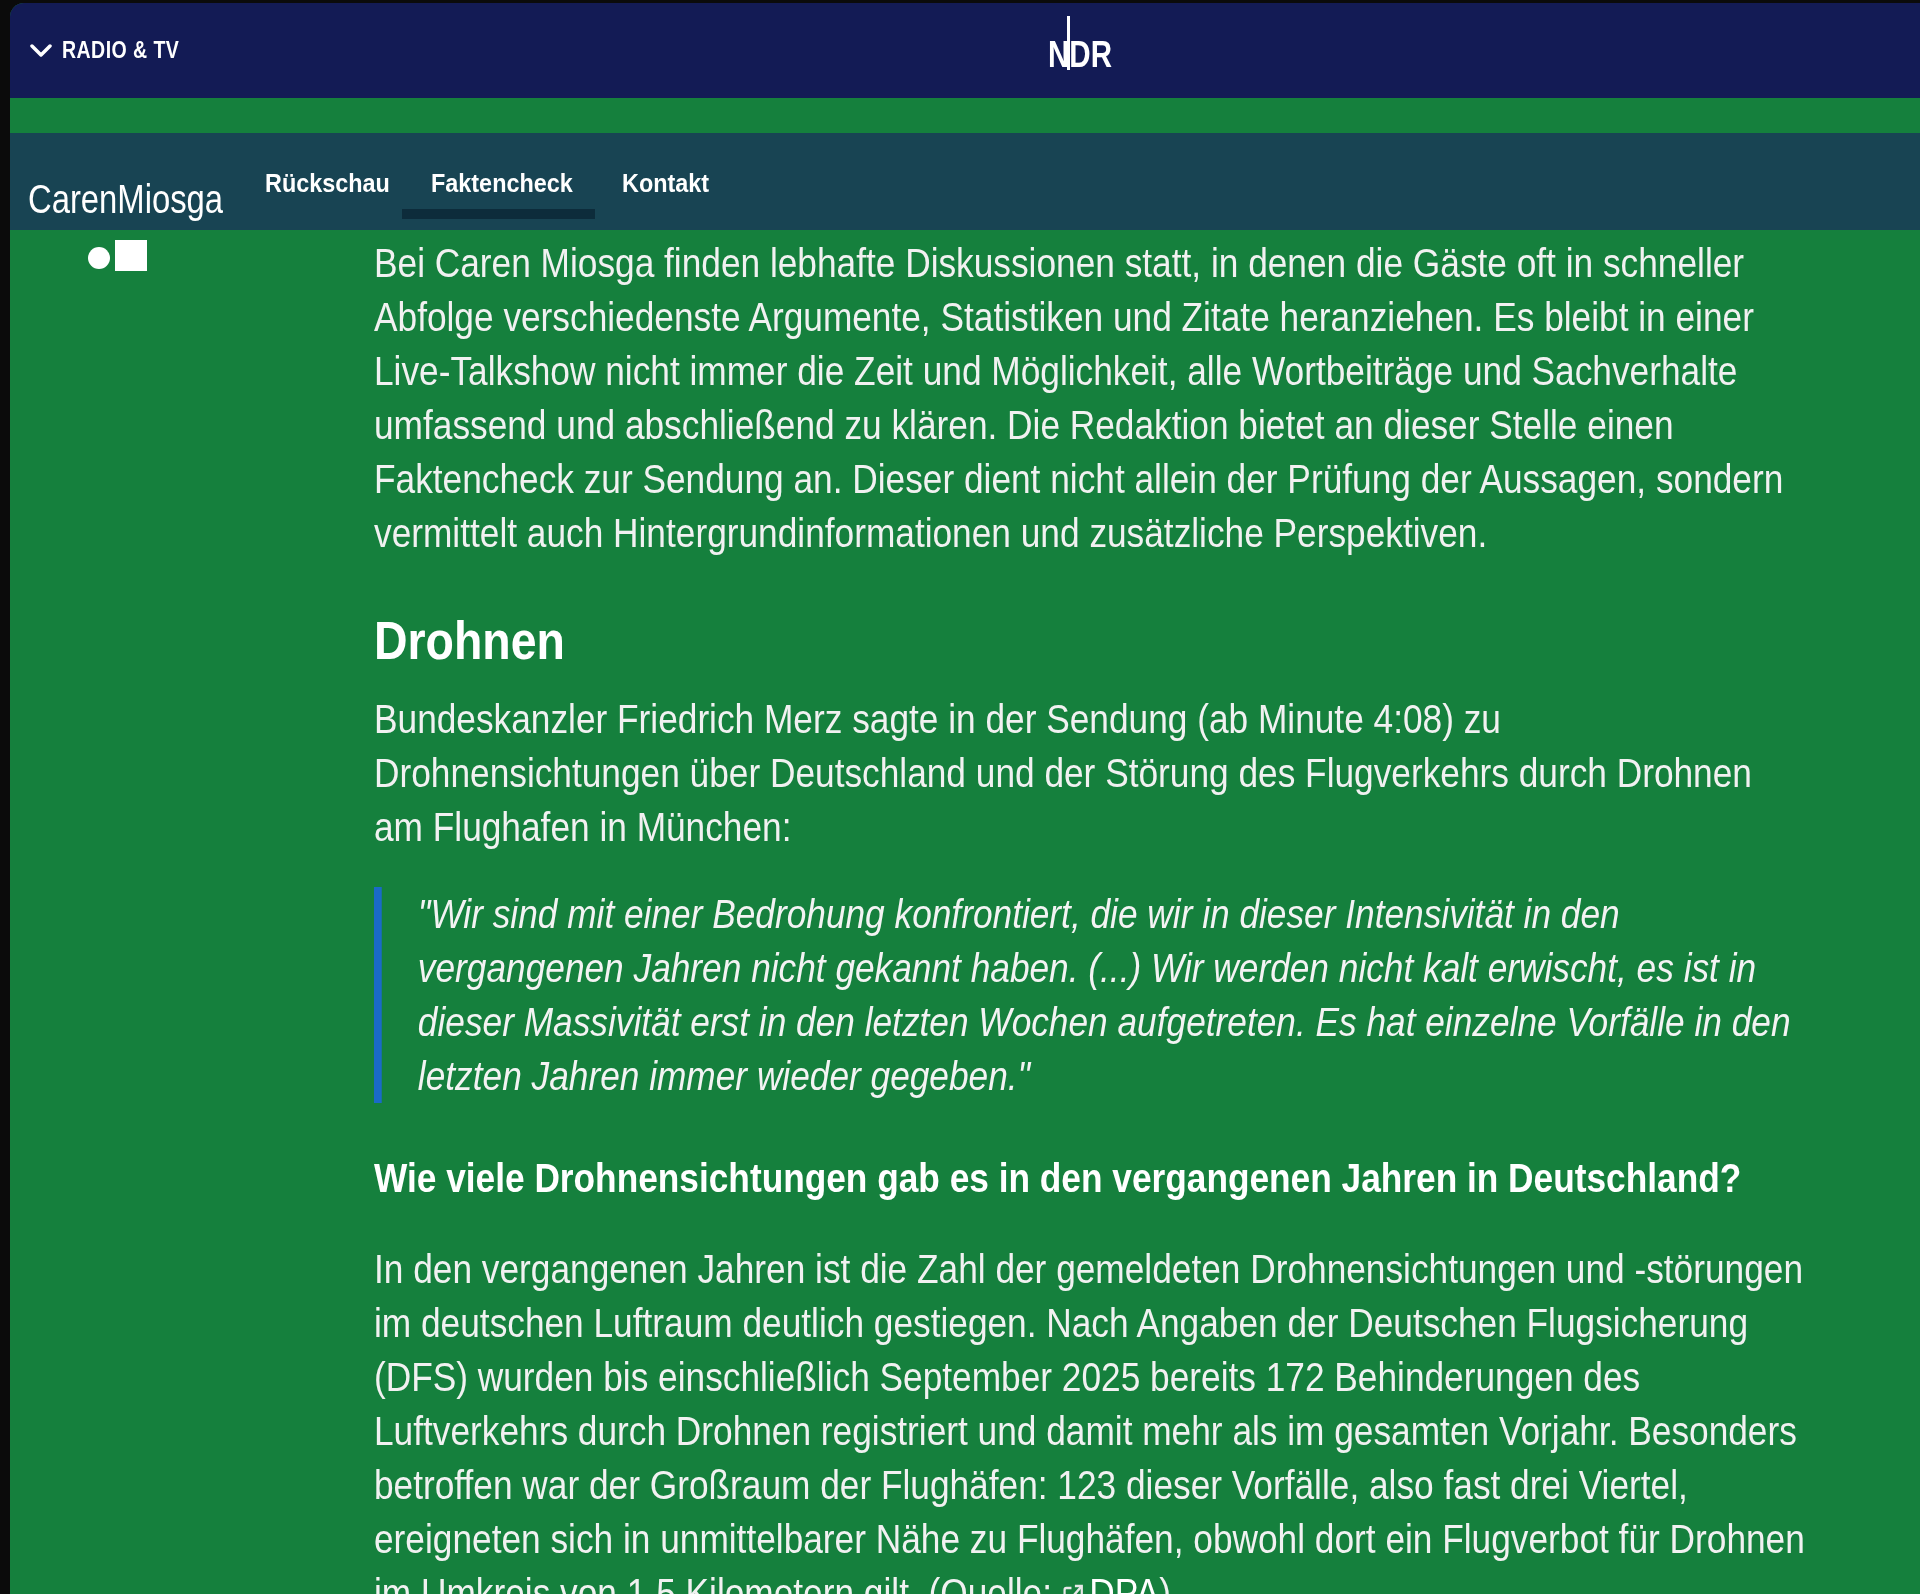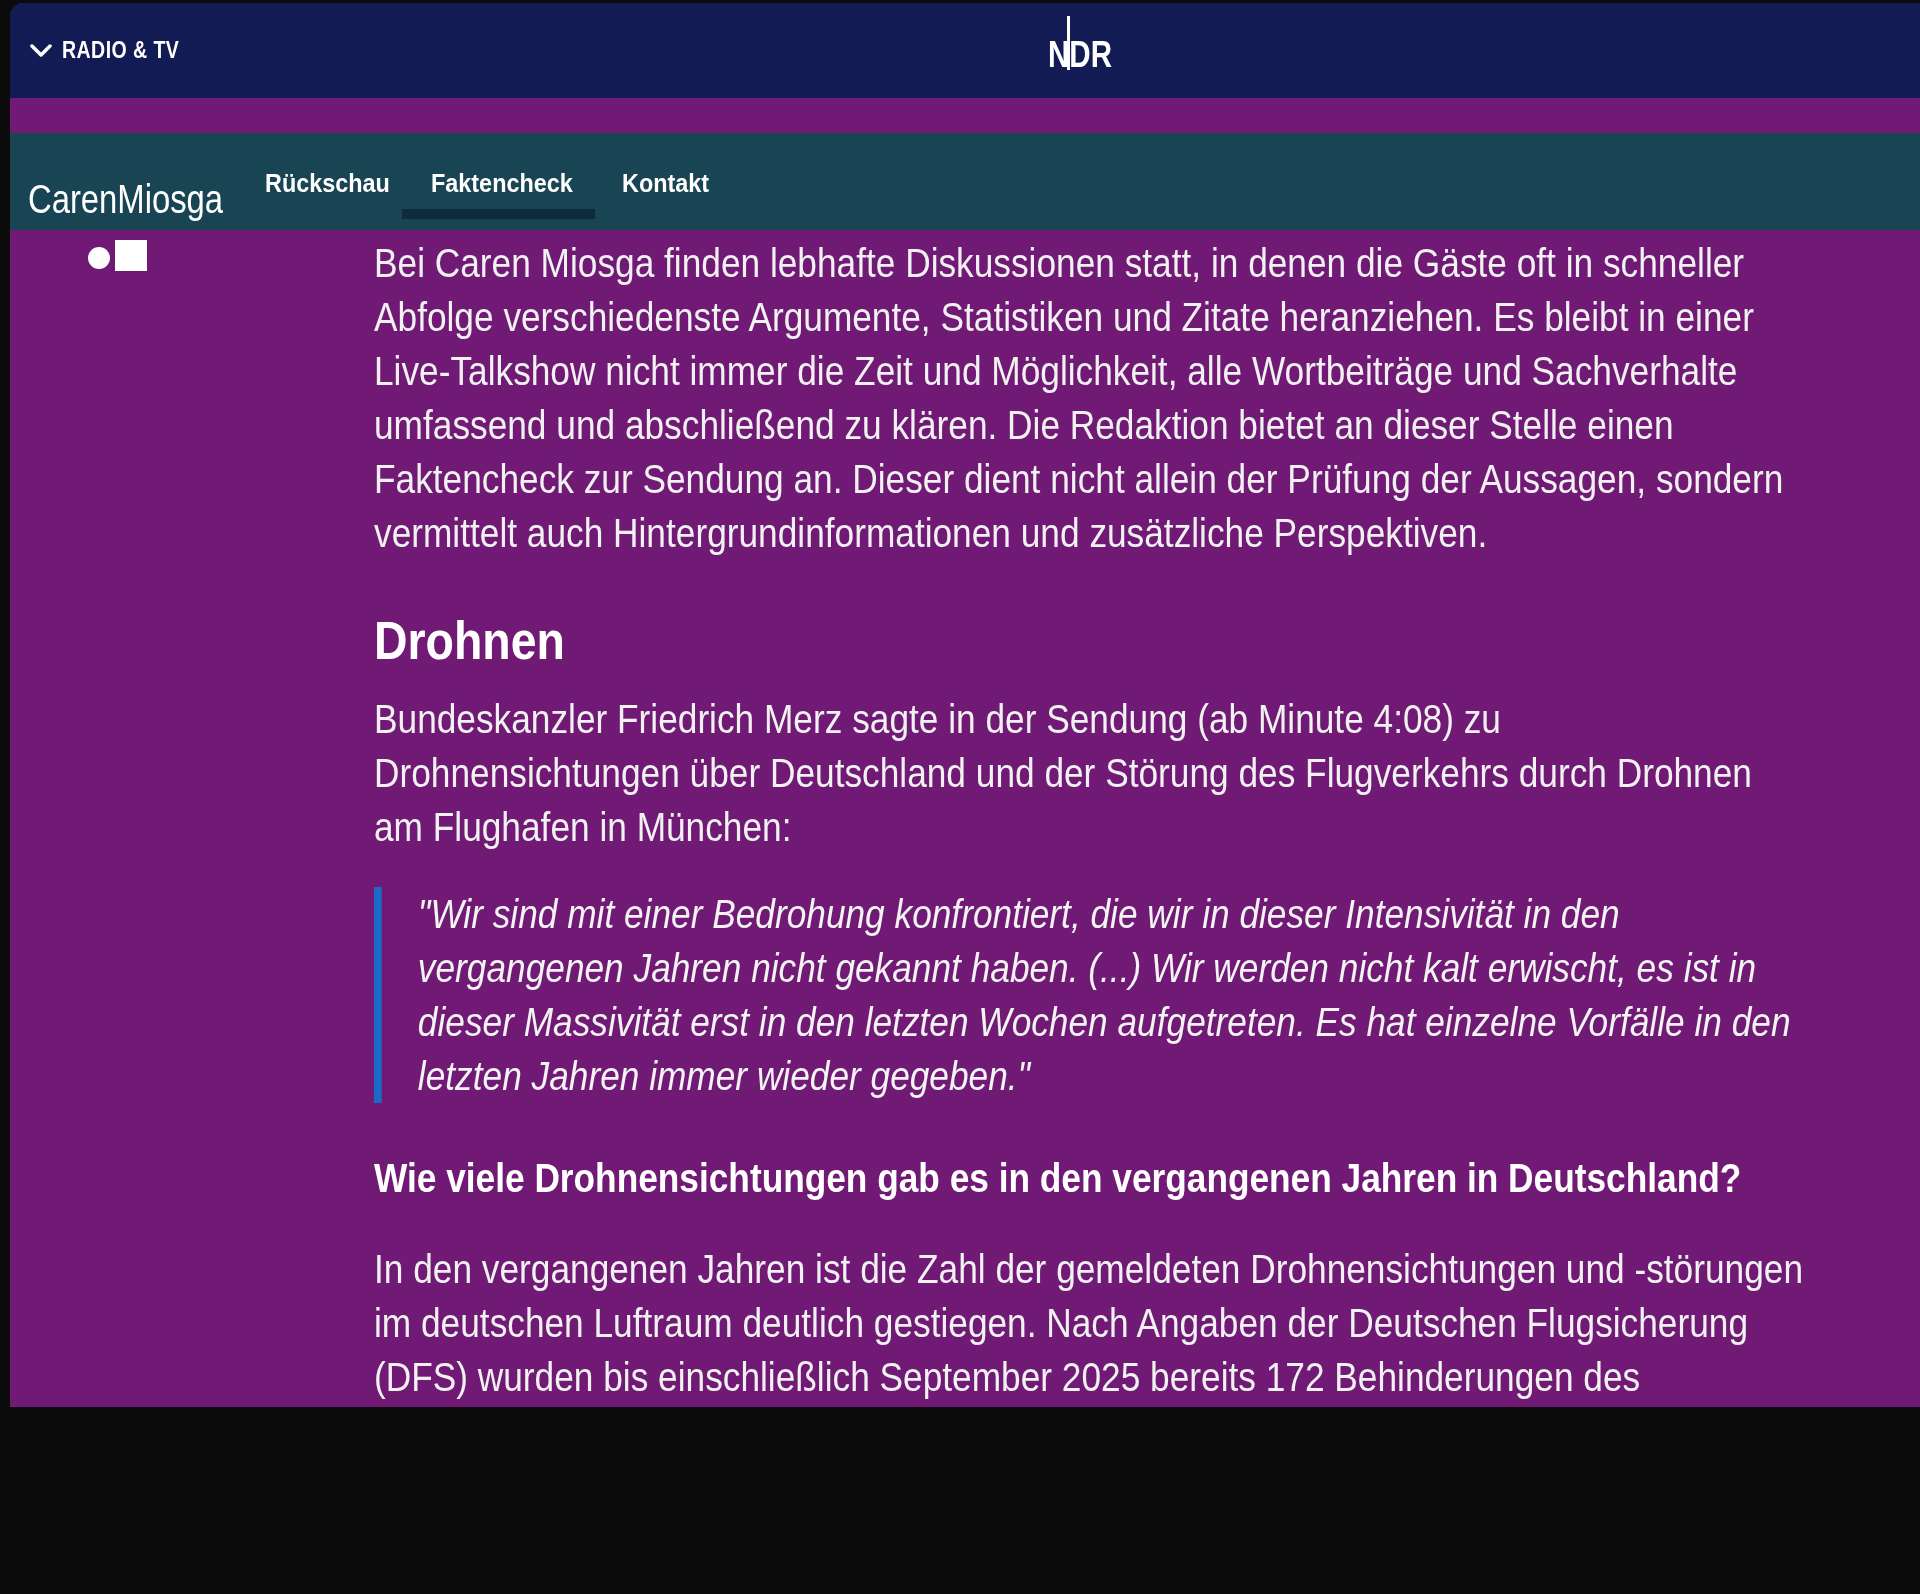--- a/index.html
+++ b/index.html
@@ -1,20 +1,20 @@
 <!DOCTYPE html>
 <html lang="de"><head>
 <meta charset="utf-8">
 <style>
   * { margin:0; padding:0; box-sizing:border-box; }
   html,body { width:1920px; height:1594px; background:#0b0b0b; overflow:hidden;
               font-family:"Liberation Sans","DejaVu Sans",sans-serif; }
 
-  .page { position:absolute; left:10px; top:3px; width:1910px; height:1404px;
-          background:#701a75; border-top-left-radius:14px; overflow:hidden; }
+  .page { position:absolute; left:10px; top:3px; width:1910px; height:1591px;
+          background:#15803d; border-top-left-radius:14px; overflow:hidden; }
 
   
   .topbar { position:relative; height:95px; background:#131b55; }
   .radiotv { position:absolute; left:20px; top:0; height:95px; display:flex;
              align-items:center; gap:10px; cursor:pointer; }
   .radiotv .chev { display:block; }
   .radiotv .lbl { color:#ffffff; font-size:23px; font-weight:700; letter-spacing:.5px;
                   transform:scaleX(.85); transform-origin:0 50%; white-space:nowrap; }
   .ndr { position:absolute; left:1038px; top:0; height:95px; }
   .ndr .word { position:absolute; left:0; top:31px; color:#ffffff; font-size:36px;

